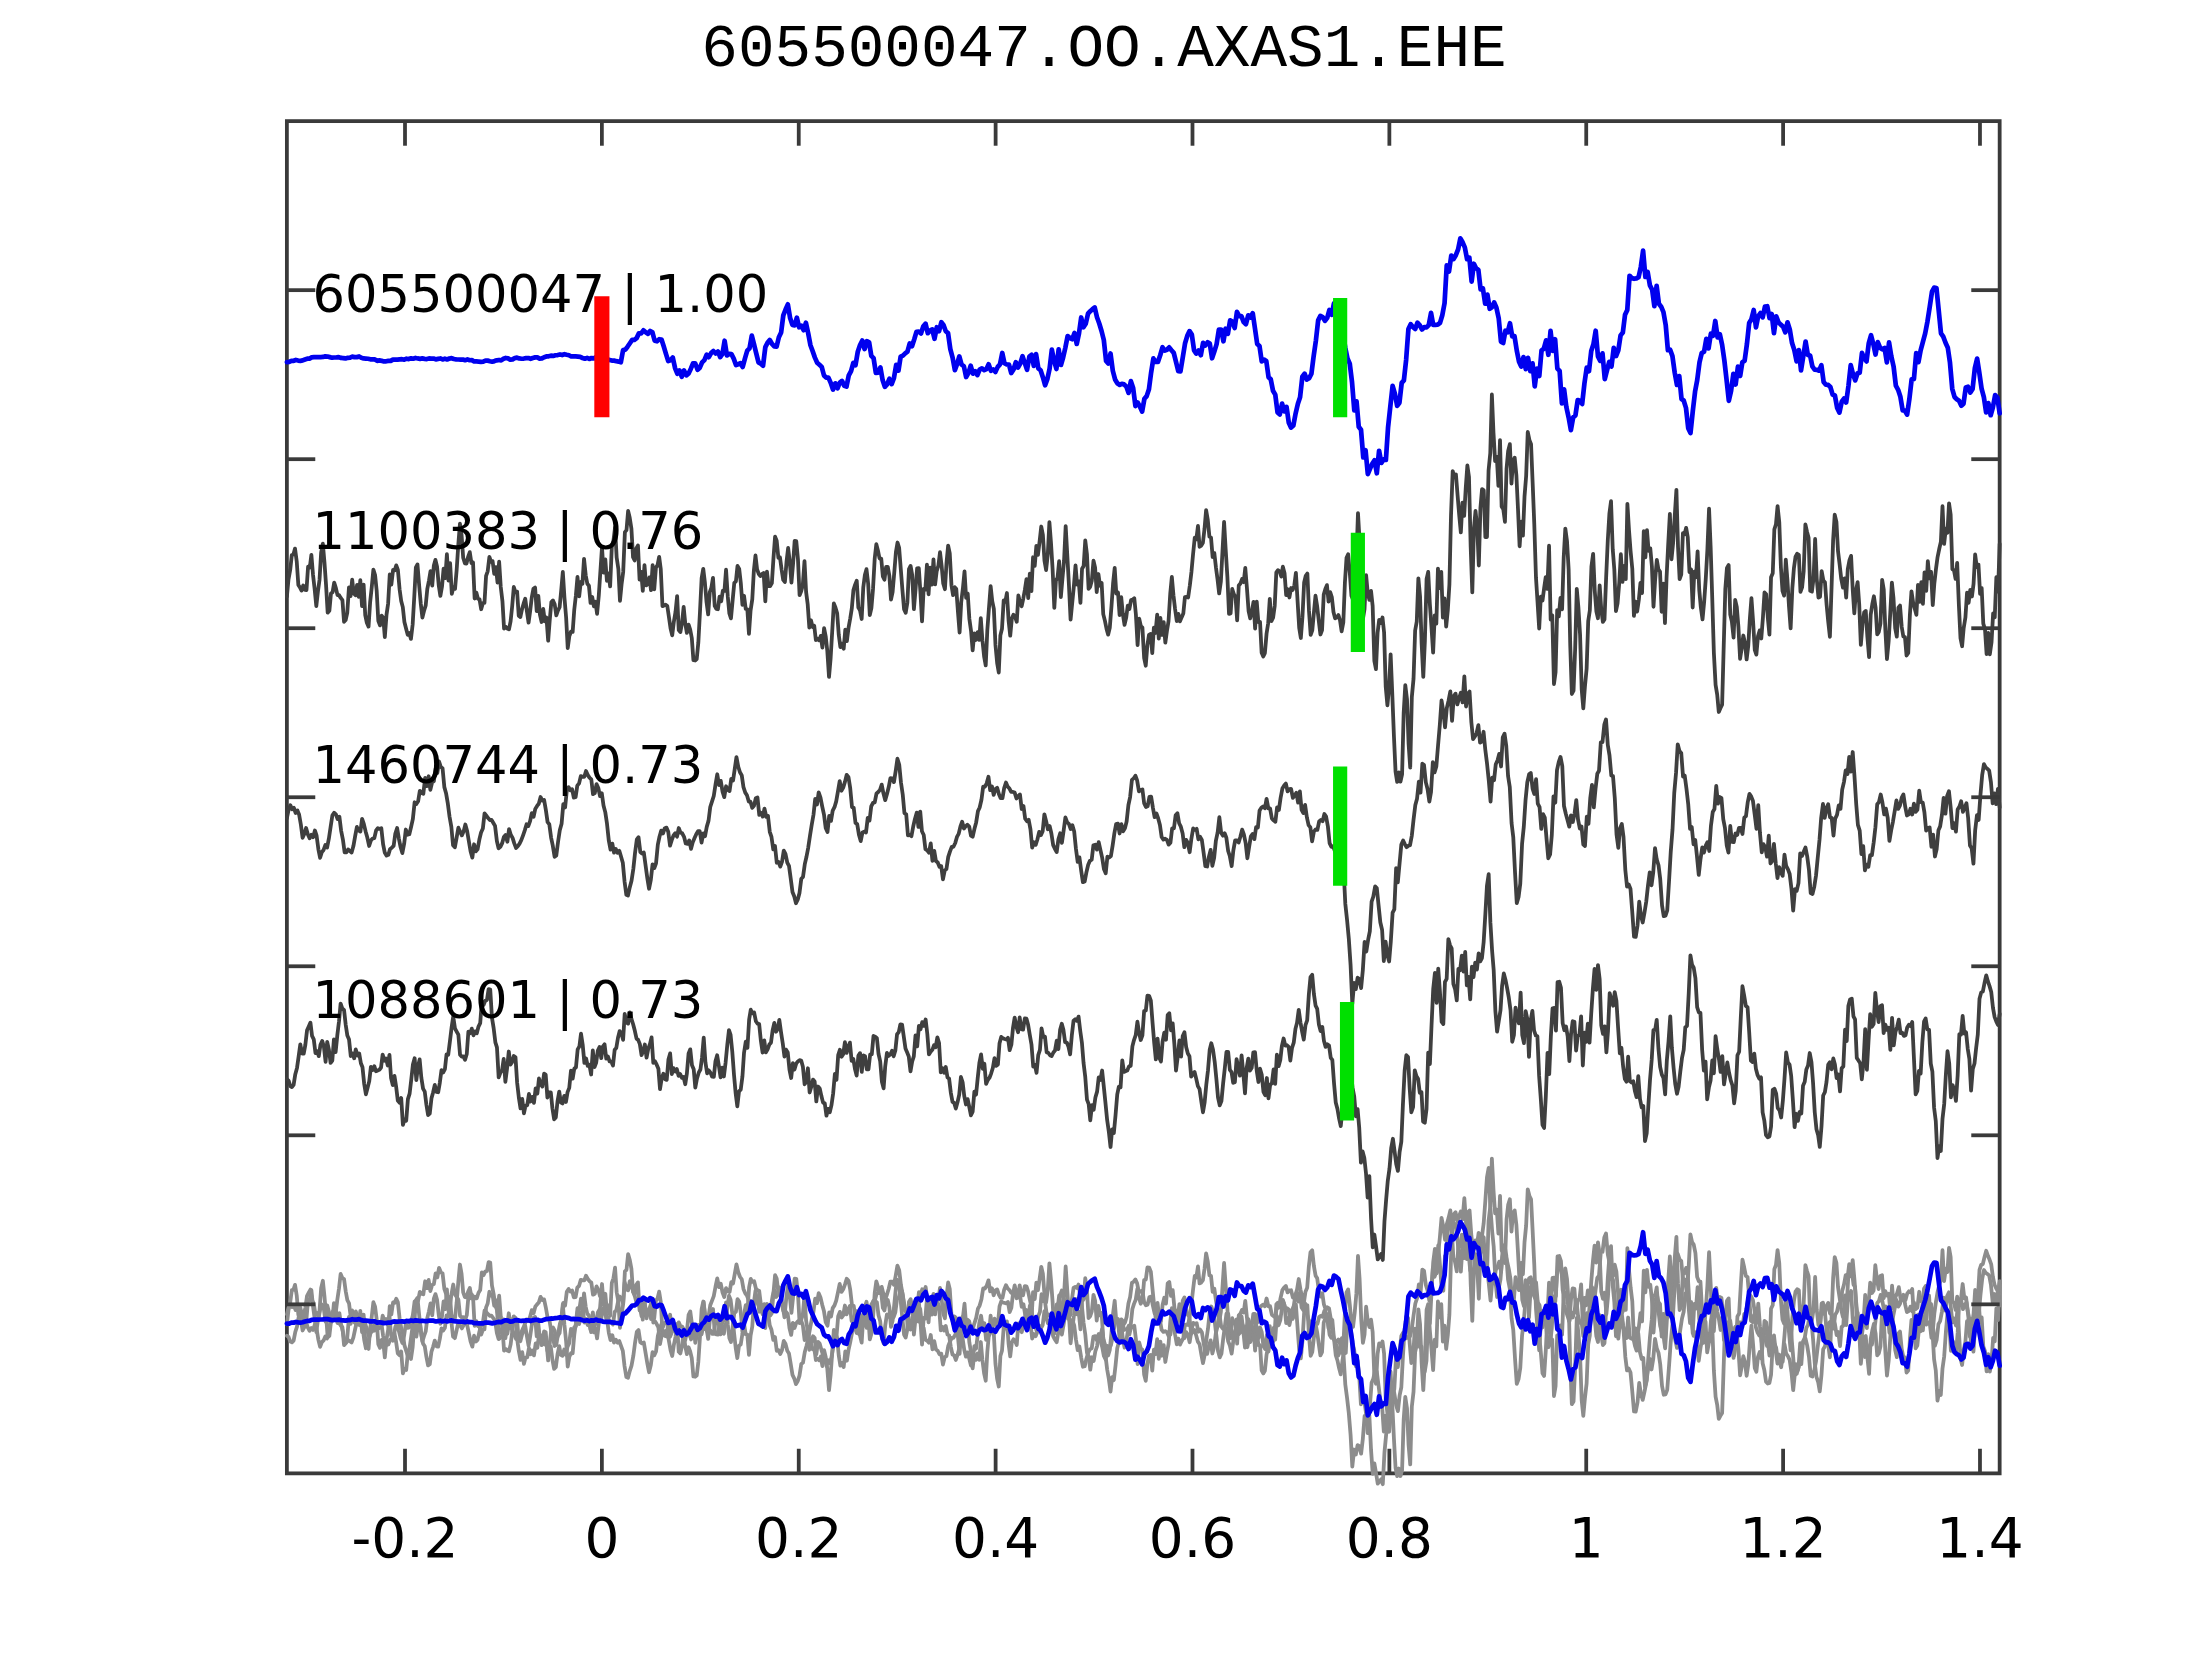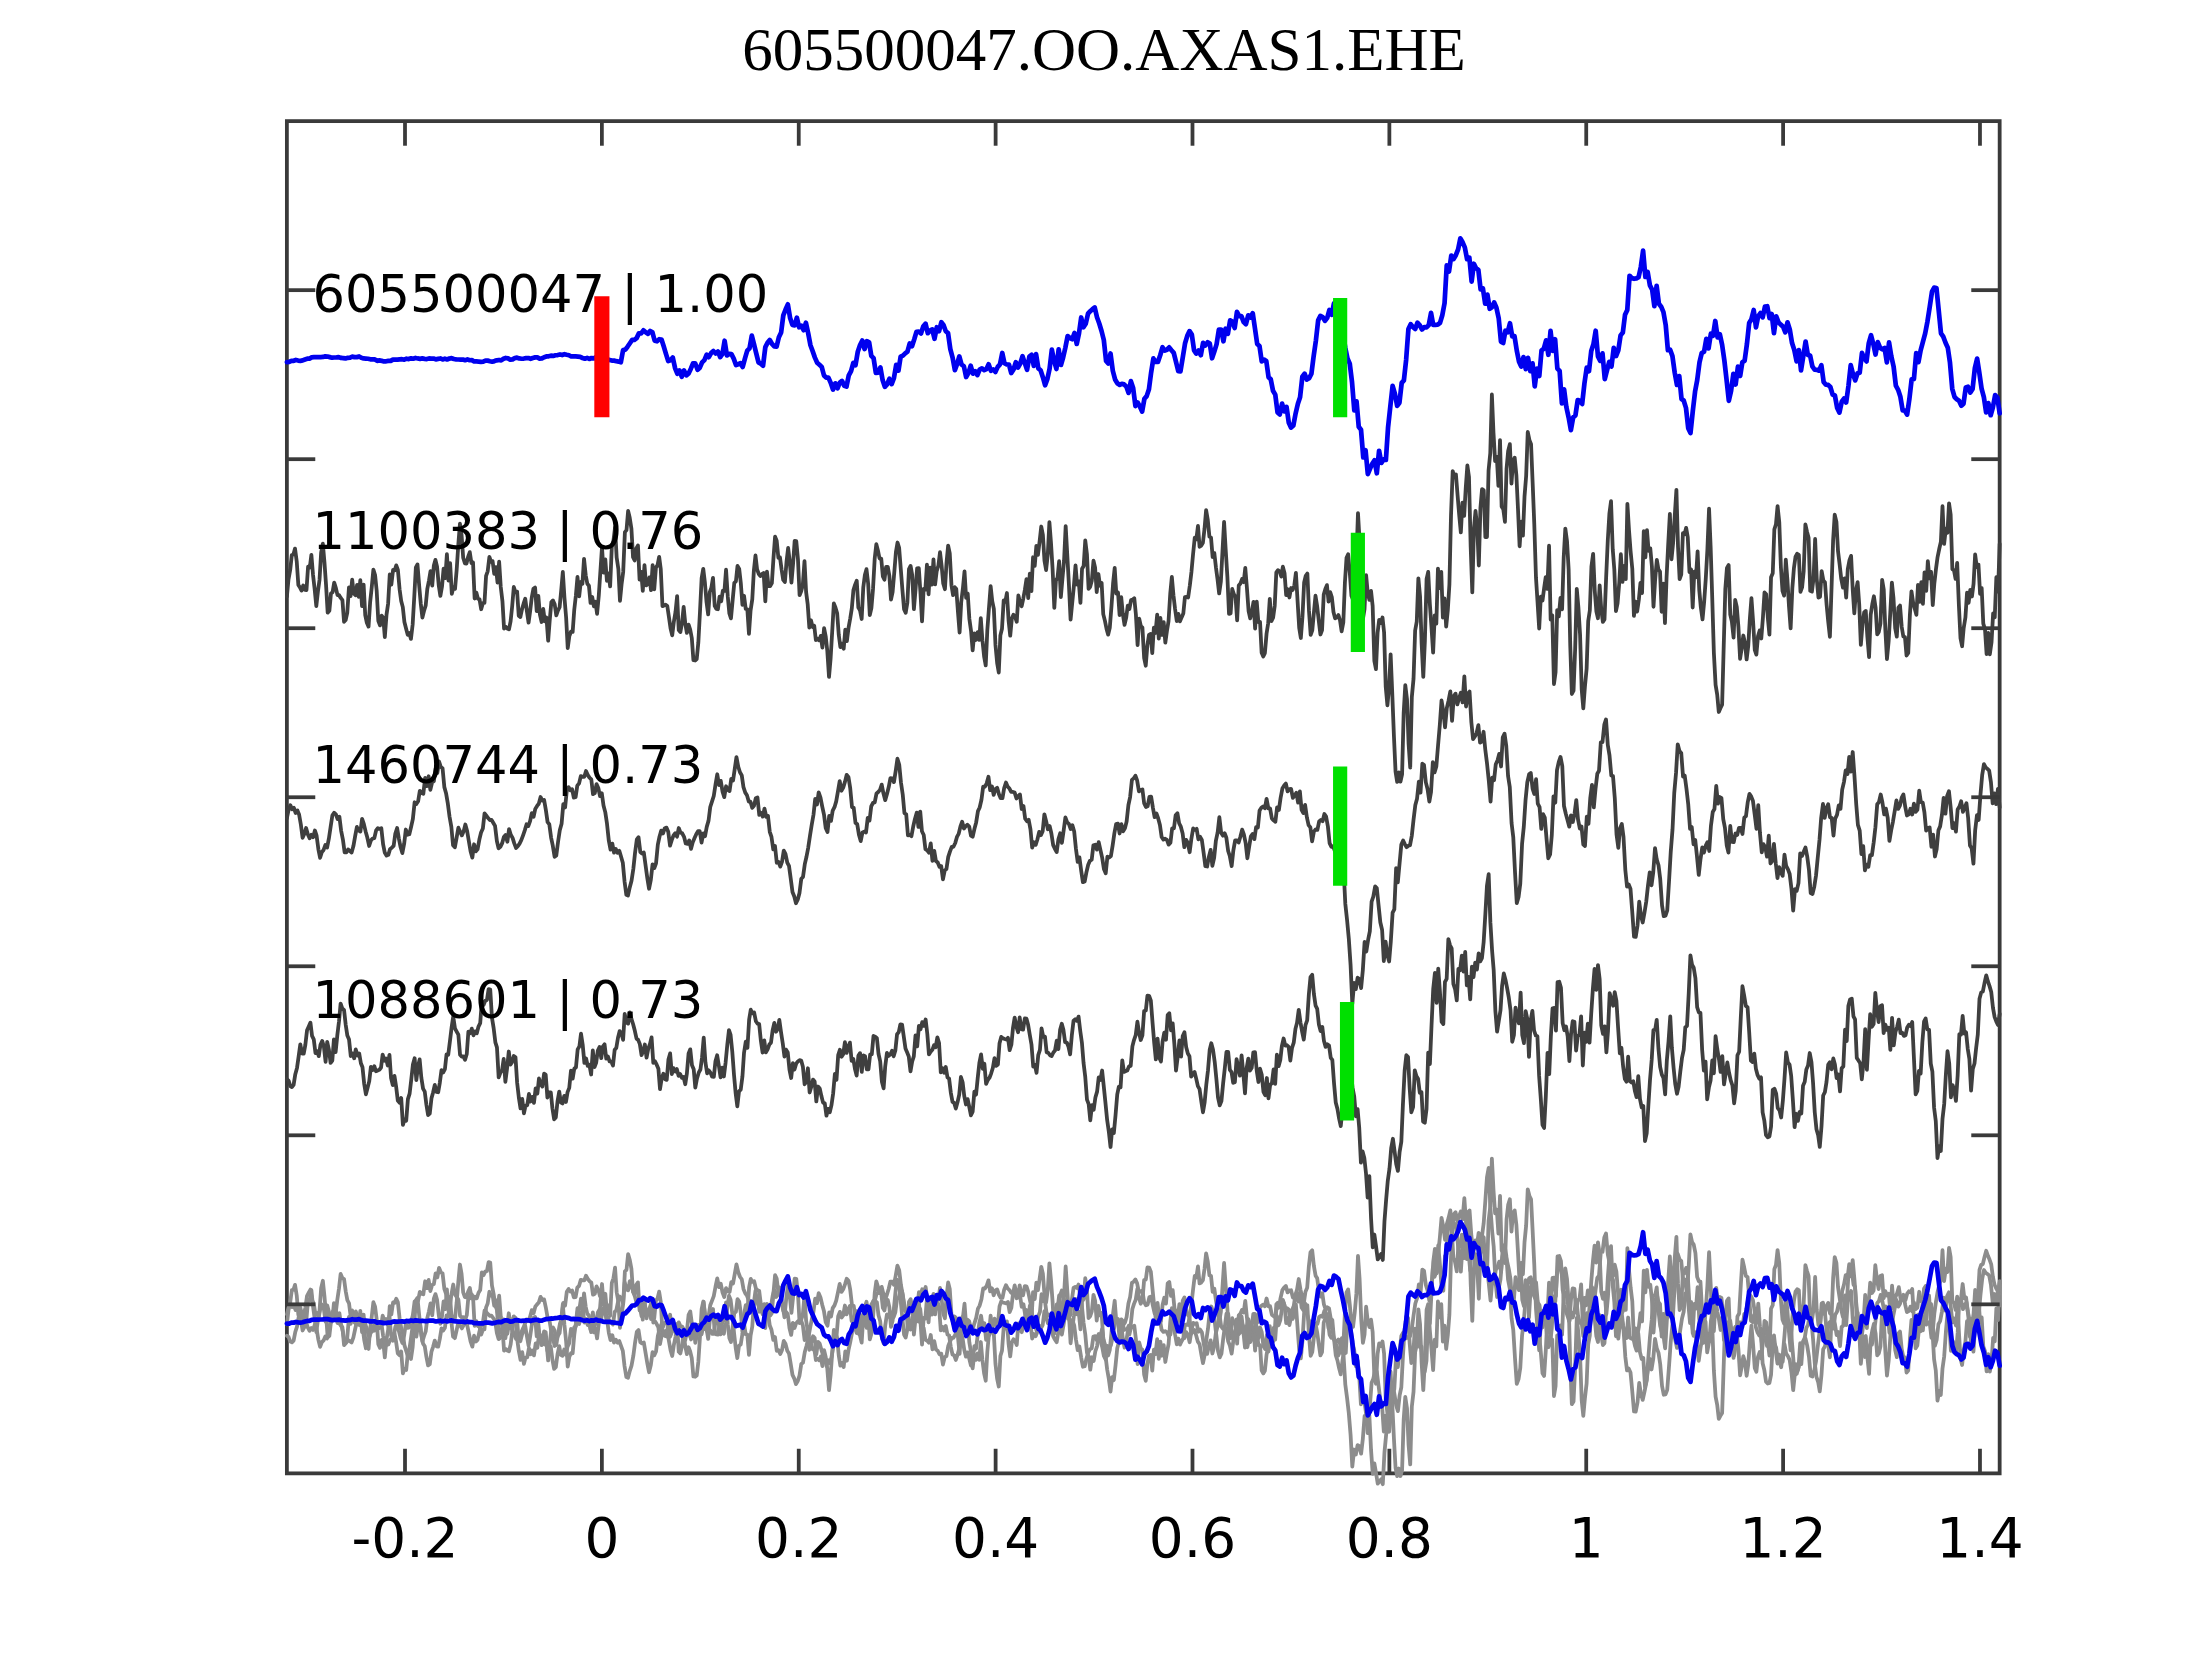--- a/index.html
+++ b/index.html
@@ -18,21 +18,21 @@
   #chart-title {
     position: absolute;
     left: 0;
     top: 15px;
     width: 2208px;
     text-align: center;
     font-size: 61px;
     font-weight: 400;
     color: #000000;
     letter-spacing: 0px;
-    font-family: Liberation Serif, serif;
+    font-family: Liberation Mono, monospace;
   }
   #plot-svg {
     position: absolute;
     left: 0;
     top: 0;
   }
   .axis-line {
     stroke: #3a3a3a;
     stroke-width: 4;
     fill: none;

